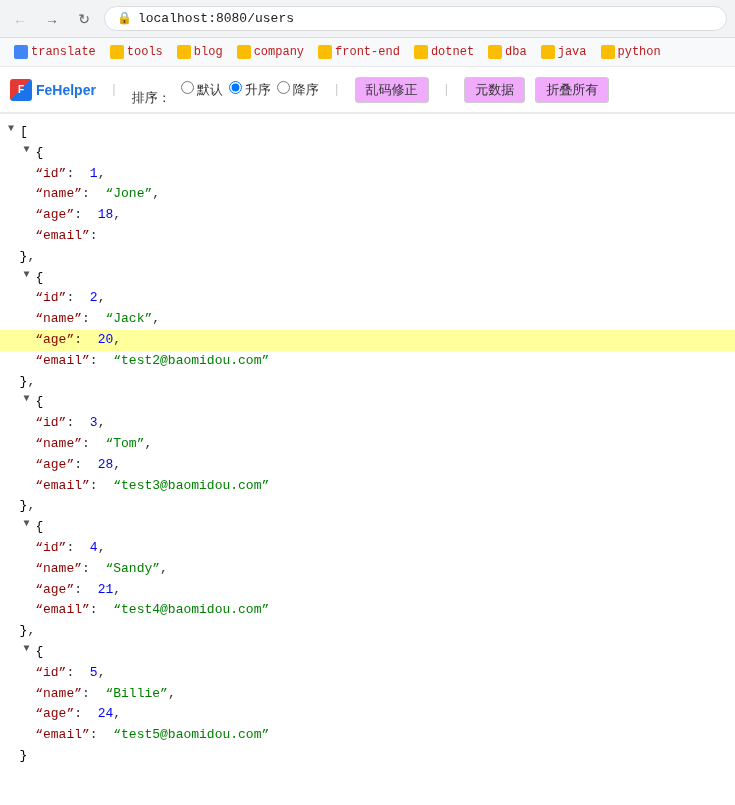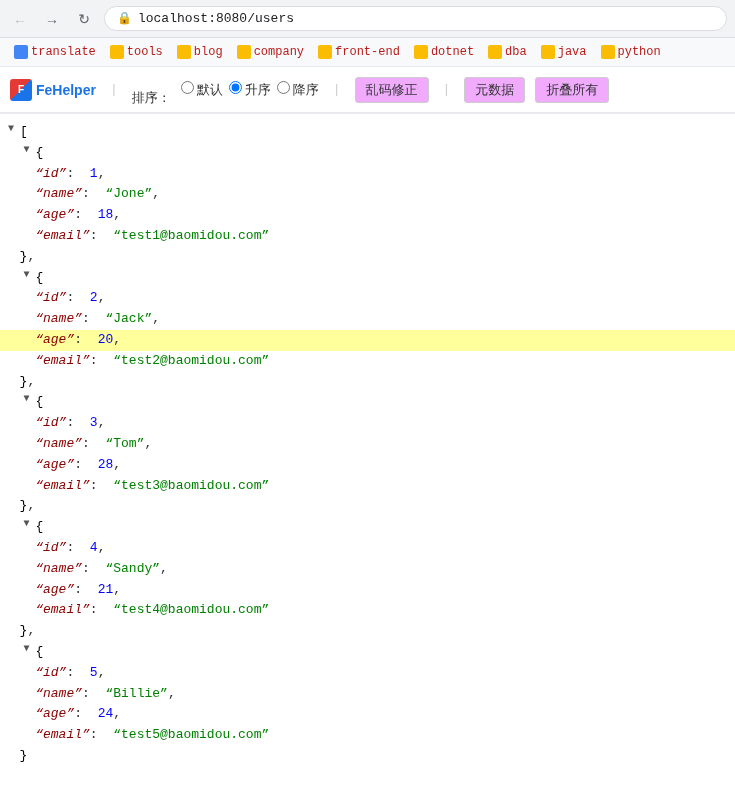--- a/index.html
+++ b/index.html
@@ -127,21 +127,21 @@
       display: inline-flex;
       align-items: center;
       justify-content: center;
       cursor: pointer;
       color: #555;
       font-size: 10px;
       margin-right: 2px;
       flex-shrink: 0;
     }
 
-    .key { color: #8B0000; font-style: italic; }
+    .key { color: #8B0000; }
     .string-val { color: #008000; }
     .number-val { color: #0000FF; }
     .punct { color: #333; }
     .bracket { color: #000; }
   </style>
 </head>
 <body>
 
 <div class="browser-toolbar">
   <button class="nav-btn disabled">←</button>
@@ -219,21 +219,21 @@
   <button class="fh-btn">元数据</button>
   <button class="fh-btn">折叠所有</button>
 </div>
 
 <div class="json-content" id="json-area">
 <div class="json-line"><span class="toggle-btn">▼</span><span class="bracket">[</span></div>
     <div class="json-line">&nbsp;&nbsp;<span class="toggle-btn">▼</span><span class="bracket">{</span></div>
     <div class="json-line">&nbsp;&nbsp;&nbsp;&nbsp;<span class="key">“id”</span><span class="punct">:</span><span class="number-val">&nbsp;&nbsp;1</span><span class="punct">,</span></div>
     <div class="json-line">&nbsp;&nbsp;&nbsp;&nbsp;<span class="key">“name”</span><span class="punct">:</span>&nbsp;&nbsp;<span class="string-val">“Jone”</span><span class="punct">,</span></div>
     <div class="json-line">&nbsp;&nbsp;&nbsp;&nbsp;<span class="key">“age”</span><span class="punct">:</span><span class="number-val">&nbsp;&nbsp;18</span><span class="punct">,</span></div>
-    <div class="json-line">&nbsp;&nbsp;&nbsp;&nbsp;<span class="key">“email”</span><span class="punct">:</span>&nbsp;&nbsp;<span class="string-val">“test1@baomidou.com”</span></div>
+    <div class="json-line">&nbsp;&nbsp;&nbsp;&nbsp;<span class="key">“email”</span><span class="punct">:</span>&nbsp;&nbsp;</div>
     <div class="json-line">&nbsp;&nbsp;<span class="bracket">}</span><span class="punct">,</span></div>
     <div class="json-line">&nbsp;&nbsp;<span class="toggle-btn">▼</span><span class="bracket">{</span></div>
     <div class="json-line">&nbsp;&nbsp;&nbsp;&nbsp;<span class="key">“id”</span><span class="punct">:</span><span class="number-val">&nbsp;&nbsp;2</span><span class="punct">,</span></div>
     <div class="json-line">&nbsp;&nbsp;&nbsp;&nbsp;<span class="key">“name”</span><span class="punct">:</span>&nbsp;&nbsp;<span class="string-val">“Jack”</span><span class="punct">,</span></div>
     <div class="json-line highlighted">&nbsp;&nbsp;&nbsp;&nbsp;<span class="key">“age”</span><span class="punct">:</span><span class="number-val">&nbsp;&nbsp;20</span><span class="punct">,</span></div>
     <div class="json-line">&nbsp;&nbsp;&nbsp;&nbsp;<span class="key">“email”</span><span class="punct">:</span>&nbsp;&nbsp;<span class="string-val">“test2@baomidou.com”</span></div>
     <div class="json-line">&nbsp;&nbsp;<span class="bracket">}</span><span class="punct">,</span></div>
     <div class="json-line">&nbsp;&nbsp;<span class="toggle-btn">▼</span><span class="bracket">{</span></div>
     <div class="json-line">&nbsp;&nbsp;&nbsp;&nbsp;<span class="key">“id”</span><span class="punct">:</span><span class="number-val">&nbsp;&nbsp;3</span><span class="punct">,</span></div>
     <div class="json-line">&nbsp;&nbsp;&nbsp;&nbsp;<span class="key">“name”</span><span class="punct">:</span>&nbsp;&nbsp;<span class="string-val">“Tom”</span><span class="punct">,</span></div>

